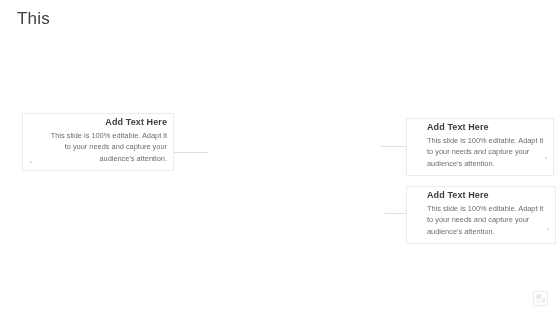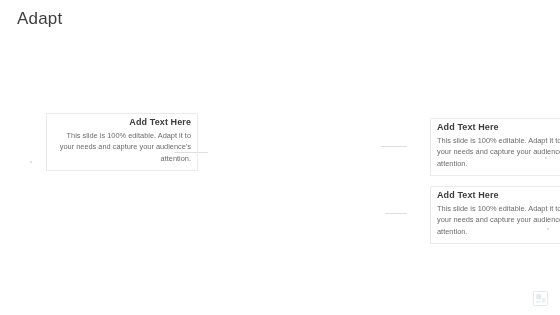--- a/index.html
+++ b/index.html
@@ -50,22 +50,21 @@
   .pct-a { font-size: 34px; letter-spacing: 0.5px; }
   .pct-b { font-size: 17px; letter-spacing: 0.3px; }
   .pct-c { font-size: 24px; letter-spacing: 0.4px; }
 
   
   .callout {
     position: absolute;
     box-sizing: border-box;
     border: 1px solid #e9ebee;
     background: transparent;
-    padding: 3px 6px 6px 6px;
-    margin-left: 24px;
+    padding: 3px 6px 6px 20px;
   }
   .callout .c-head {
     font-size: 9px;
     font-weight: bold;
     color: #3c3c3c;
     margin: 0 0 3px 0;
     letter-spacing: 0.1px;
   }
   .callout .c-body {
     font-size: 7.4px;
@@ -111,21 +110,21 @@
     width: 17px;
     height: 17px;
     opacity: 0.30;
   }
 </style>
 </head>
 <body>
 
 <div id="slide">
 
-  <div id="slide-title">Adapt</div>
+  <div id="slide-title">This</div>
 
 
   <div class="connector conn-h" id="conn-left-h"></div>
   <div class="connector conn-h" id="conn-right-top-h"></div>
   <div class="connector conn-h" id="conn-right-bottom-h"></div>
 
   <div class="callout align-right" id="callout-left">
     <p class="c-head">Add Text Here</p>
     <p class="c-body">This slide is 100% editable. Adapt it to your needs and capture your audience's attention.</p>
   </div>

